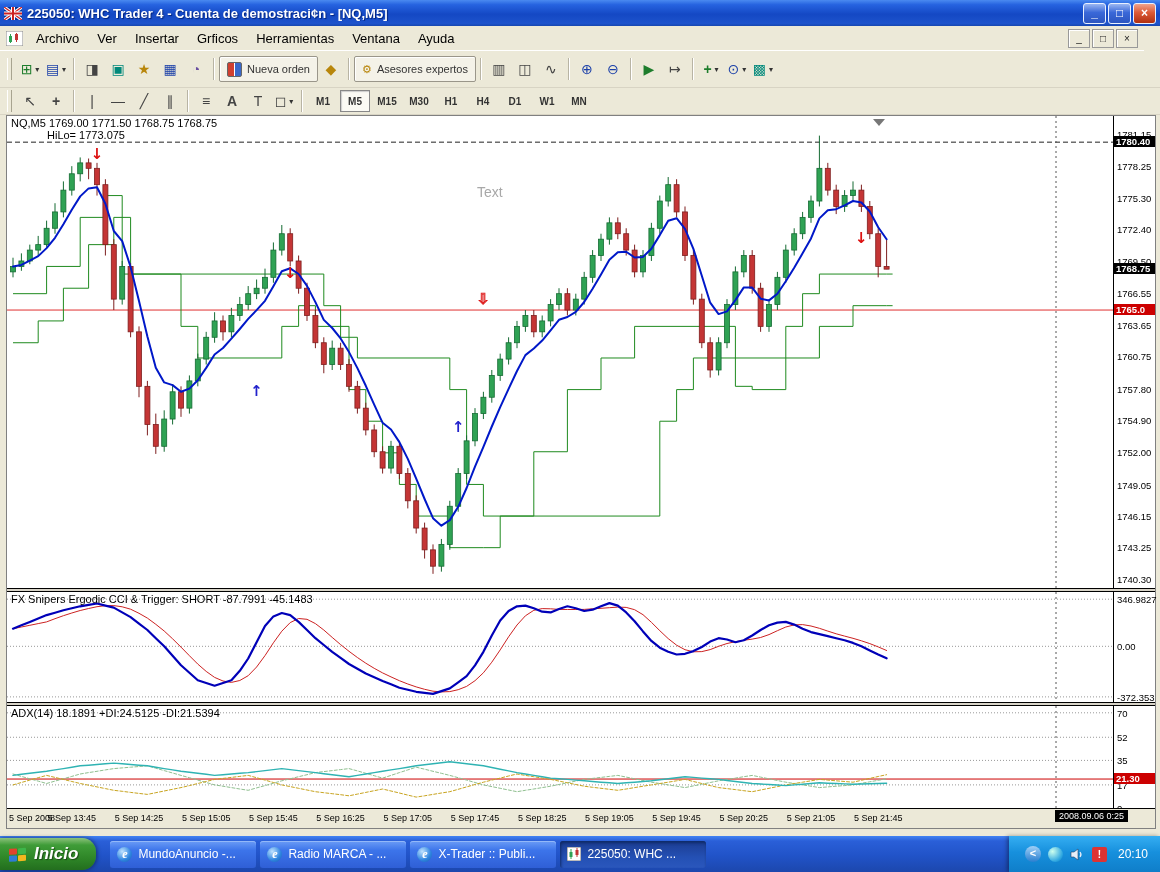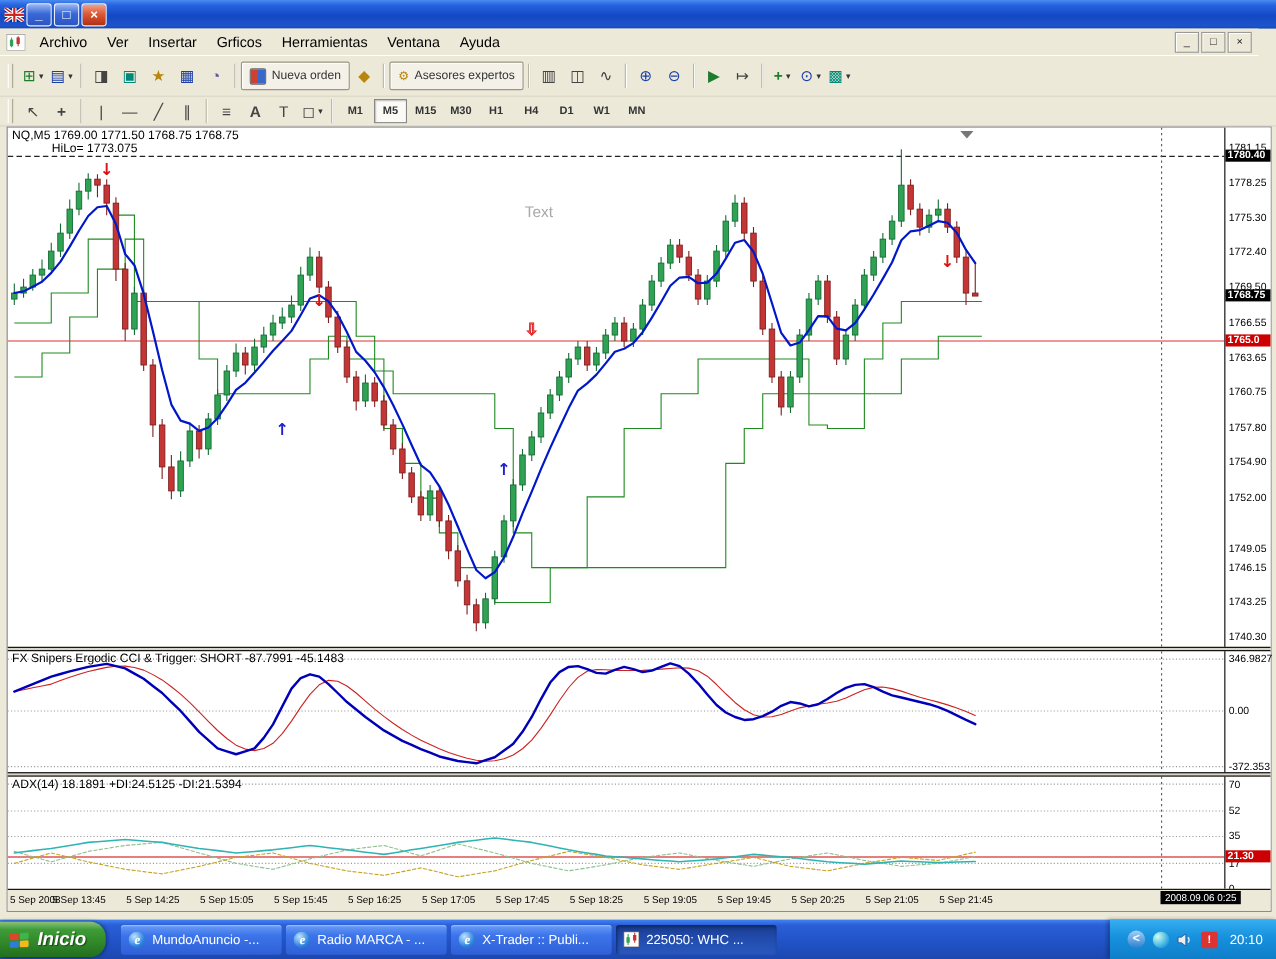--- a/index.html
+++ b/index.html
@@ -98,20 +98,21 @@
     <rect width="18" height="13" fill="#003399"></rect>
     <line x1="0" y1="0" x2="18" y2="13" stroke="#fff" stroke-width="3.4"></line>
     <line x1="18" y1="0" x2="0" y2="13" stroke="#fff" stroke-width="3.4"></line>
     <line x1="0" y1="0" x2="18" y2="13" stroke="#cc2222" stroke-width="1.3"></line>
     <line x1="18" y1="0" x2="0" y2="13" stroke="#cc2222" stroke-width="1.3"></line>
     <rect x="7" y="0" width="4" height="13" fill="#fff"></rect>
       <rect x="0" y="4.5" width="18" height="4" fill="#fff"></rect>
     <rect x="8" y="0" width="2" height="13" fill="#cc2222"></rect>
       <rect x="0" y="5.5" width="18" height="2" fill="#cc2222"></rect>
   </svg>
+  <span class="titletext">225050: WHC Trader 4 - Cuenta de demostraci¢n - [NQ,M5]</span>
   <span class="winbtn">_</span>
   <span class="winbtn">□</span>
   <span class="winbtn close">×</span>
 </div>
 
 <div class="menubar">
   <svg width="17" height="15" style="margin:0 4px;">
     <rect width="17" height="15" fill="#fff" stroke="#888"></rect>
     <rect x="3" y="5" width="3" height="6" fill="#2fa254"></rect>
       <line x1="4.5" y1="3" x2="4.5" y2="12" stroke="#2fa254"></line>
@@ -517,21 +518,21 @@
       <div class="tick" style="top: 44.5982px;">1778.25</div>
       <div class="tick" style="top: 76.7552px;">1775.30</div>
       <div class="tick" style="top: 108.367px;">1772.40</div>
       <div class="tick" style="top: 139.979px;">1769.50</div>
       <div class="tick" style="top: 172.136px;">1766.55</div>
       <div class="tick" style="top: 203.748px;">1763.65</div>
       <div class="tick" style="top: 235.36px;">1760.75</div>
       <div class="tick" style="top: 267.517px;">1757.80</div>
       <div class="tick" style="top: 299.129px;">1754.90</div>
       <div class="tick" style="top: 330.741px;">1752.00</div>
-      <div class="tick" style="top: 378px;">1749.05</div>
+      <div class="tick" style="top: 364px;">1749.05</div>
       <div class="tick" style="top: 394.51px;">1746.15</div>
       <div class="tick" style="top: 426.122px;">1743.25</div>
       <div class="tick" style="top: 458.279px;">1740.30</div>
       <div class="badge" style="top: 20.1617px; background: rgb(0, 0, 0);">1780.40</div>
       <div class="badge" style="top: 147.155px; background: rgb(0, 0, 0);">1768.75</div>
       <div class="badge" style="top: 188.032px; background: rgb(204, 0, 0);">1765.0</div>
       <div class="tick" style="top: 478.2px;">346.9827</div>
       <div class="tick" style="top: 525.321px;">0.00</div>
       <div class="tick" style="top: 575.887px;">-372.353</div>
       <div class="tick" style="top: 591.8px;">70</div>

